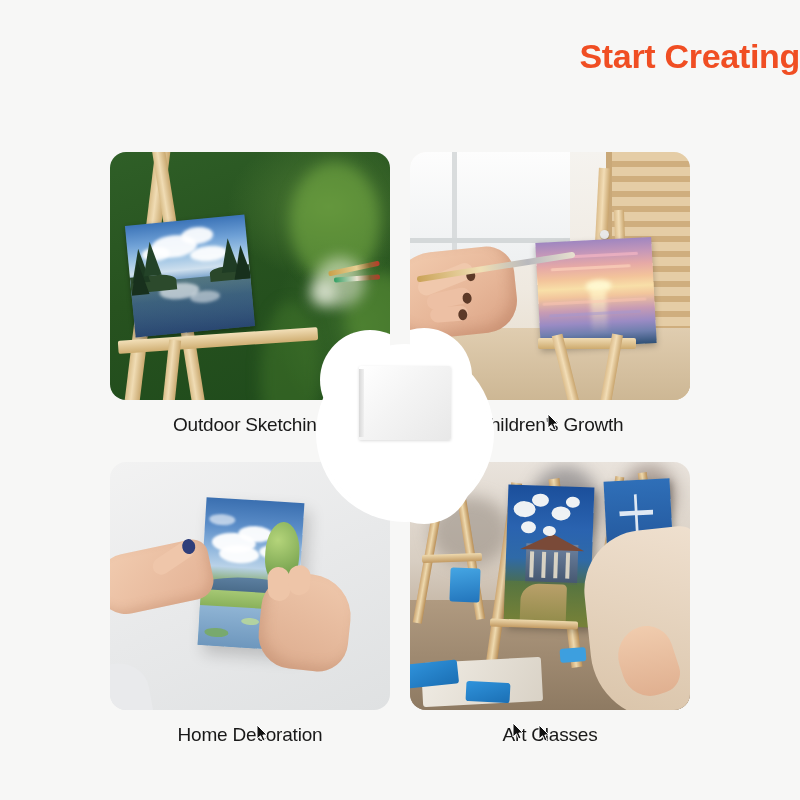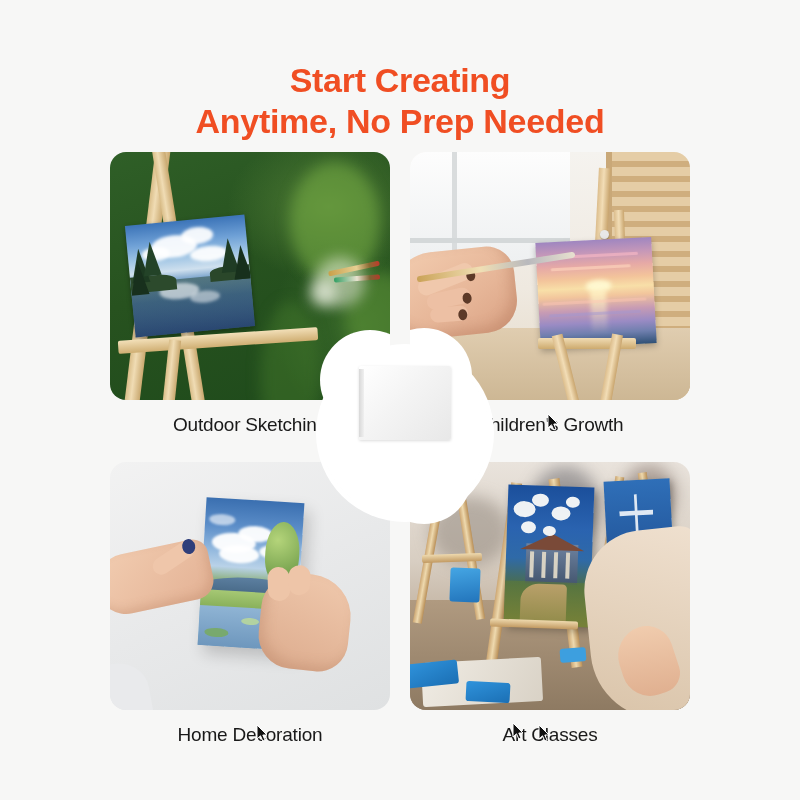--- a/index.html
+++ b/index.html
@@ -7,27 +7,26 @@
     width:800px; height:800px;
     background:#f7f7f6;
     font-family:"Liberation Sans", sans-serif;
     overflow:hidden;
   }
   .page { position:relative; width:800px; height:800px; background:#f7f7f6; }
 
   
   .headline {
     position:absolute; left:0; top:36px; width:800px;
-    text-align:center;
+    text-align:right;
     color:#f04e23;
     font-weight:bold;
     font-size:34px;
     line-height:41px;
     letter-spacing:-0.3px;
-    margin-top:24px;
   }
   .headline .l2 { display:block; }
 
   
   .grid {
     position:absolute; left:110px; top:152px;
     width:580px; height:600px;
   }
   .cell { position:absolute; width:280px; }
   .cell.c0 { left:0;   top:0; }
@@ -318,21 +317,20 @@
   .cursor { position:absolute; z-index:30; width:13px; height:19px; }
   .cursor svg { display:block; }
 </style>
 </head>
 <body>
 
 <div class="page">
 
   <div class="headline">
     <span>Start Creating</span>
-    <span class="l2">Anytime, No Prep Needed</span>
   </div>
 
   <div class="grid">
 
     <div class="cell c0">
       <div class="photo sc1">
         <div class="blur-leaf lf1"></div>
         <div class="blur-leaf lf2"></div>
         <div class="blur-leaf lf3"></div>
         <div class="blur-leaf lf4"></div>

